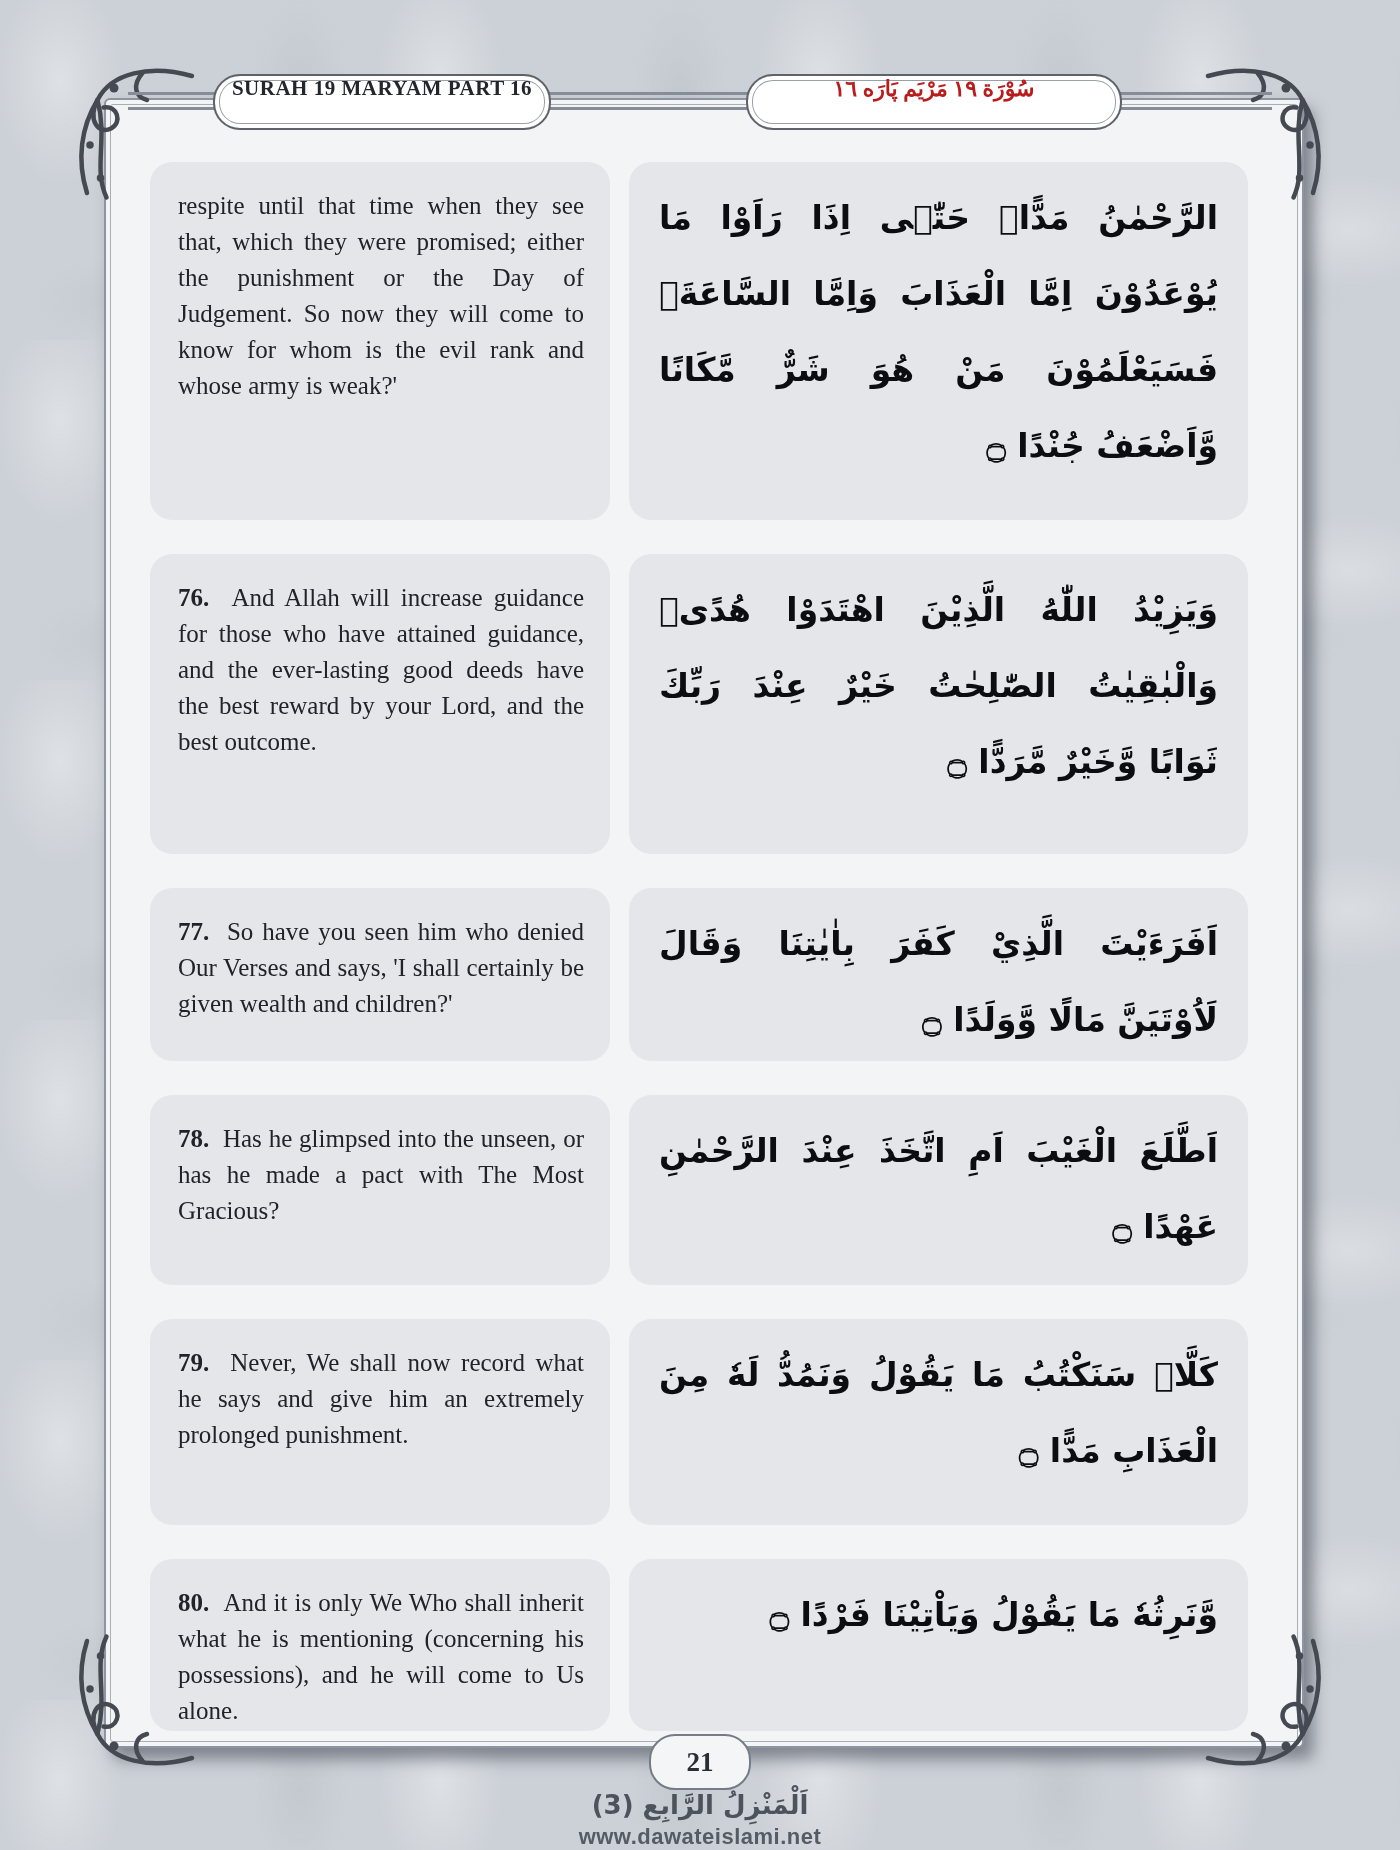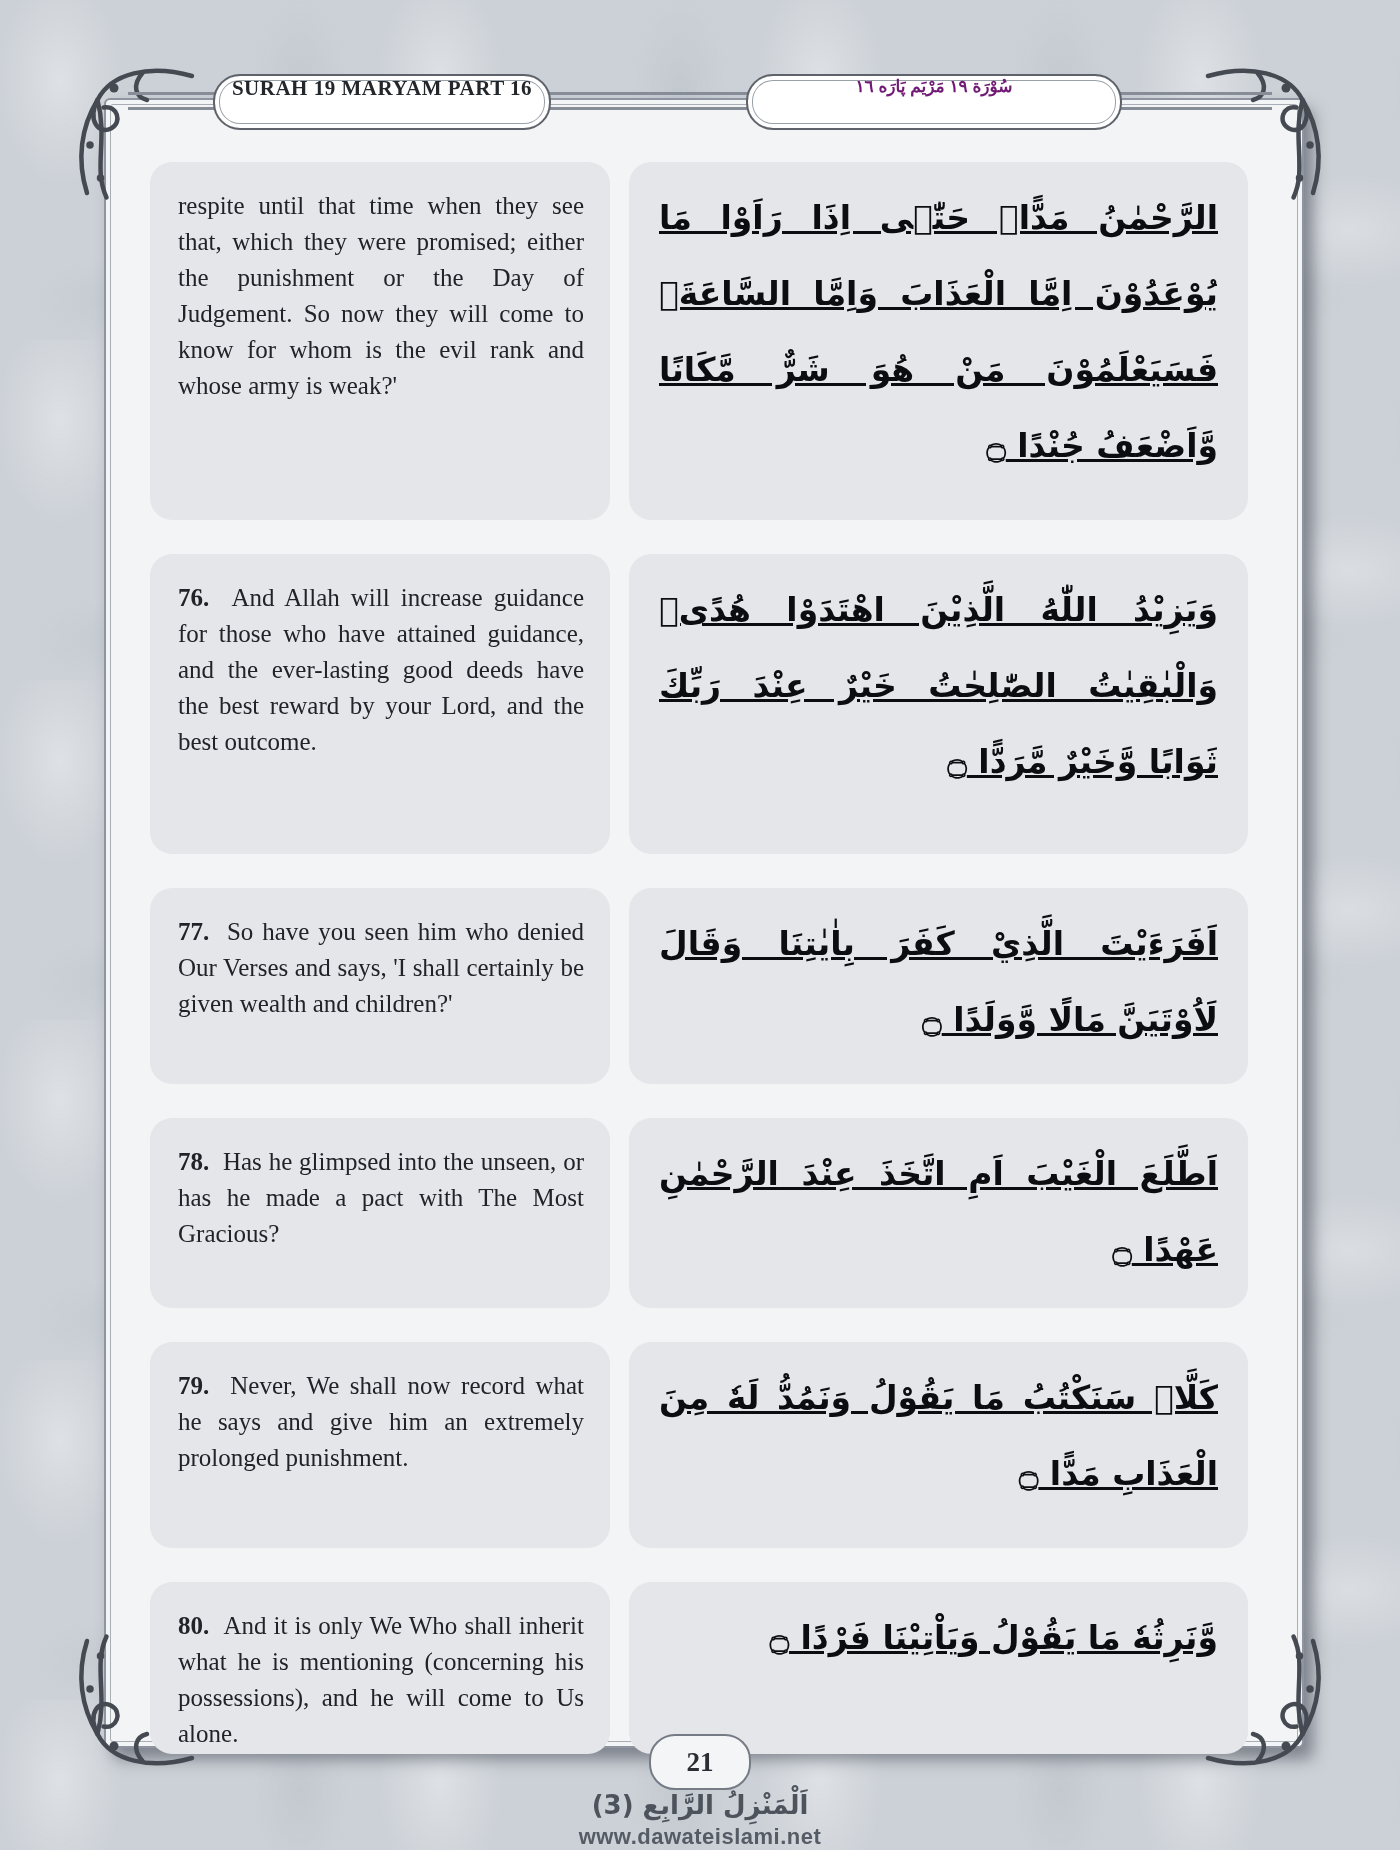--- a/index.html
+++ b/index.html
@@ -46,42 +46,42 @@
     box-shadow:inset 0 0 0 4px #fff, inset 0 0 0 5px #9aa0a8;
     display:flex;align-items:flex-start;justify-content:center;
   }
   .banner-left{left:213px;width:334px;}
   .banner-right{left:746px;width:372px;}
   .banner-left span{
     font-family:"Liberation Serif",serif;font-weight:bold;font-size:21px;
     letter-spacing:.5px;color:#23262b;white-space:nowrap;
   }
   .banner-right span{
-    font-family:Liberation Sans, sans-serif;font-weight:bold;font-size:17px;
-    color:#701a75;direction:rtl;white-space:nowrap;
+    font-family:Liberation Serif, serif;font-weight:bold;font-size:22px;
+    color:#b91c1c;direction:rtl;white-space:nowrap;
   }
   
   .content{position:absolute;left:150px;top:162px;width:1098px;z-index:4;}
   .row{display:flex;gap:19px;}
   .row + .row{margin-top:34px;}
   .en-block,.ar-block{background:#e4e6e9;border-radius:22px;box-sizing:border-box;}
   .en-block{
     width:460px;flex:none;padding:26px 26px 0 28px;
     font-family:"Liberation Serif",serif;font-size:25px;line-height:36px;
     color:#212329;text-align:justify;
   }
   .vnum{font-weight:bold;}
   .vnum:empty{display:none;}
   .vnum::after{content:"\00a0\00a0";}
   .ar-block{
     flex:1;padding:18px 30px 10px 30px;
     font-family:"DejaVu Sans",sans-serif;font-size:33px;line-height:76px;
-    color:#0c0d10;direction:rtl;text-align:justify;font-weight:bold;text-decoration:underline;
-  }
-  .r1{height:358px;} .r2{height:300px;} .r3{height:196px;}
+    color:#0c0d10;direction:rtl;text-align:justify;font-weight:bold;
+  }
+  .r1{height:358px;} .r2{height:300px;} .r3{height:173px;}
   .r4{height:190px;} .r5{height:206px;} .r6{height:172px;}
   
   .page-badge{
     position:absolute;left:50%;top:1734px;transform:translateX(-50%);
     width:98px;height:52px;z-index:8;
     background:#f4f5f7;border:2px solid #767c86;border-radius:26px;
     display:flex;align-items:center;justify-content:center;
     font-family:"Liberation Serif",serif;font-weight:bold;font-size:27px;color:#2a2d33;
   }
   .footer-ar{

